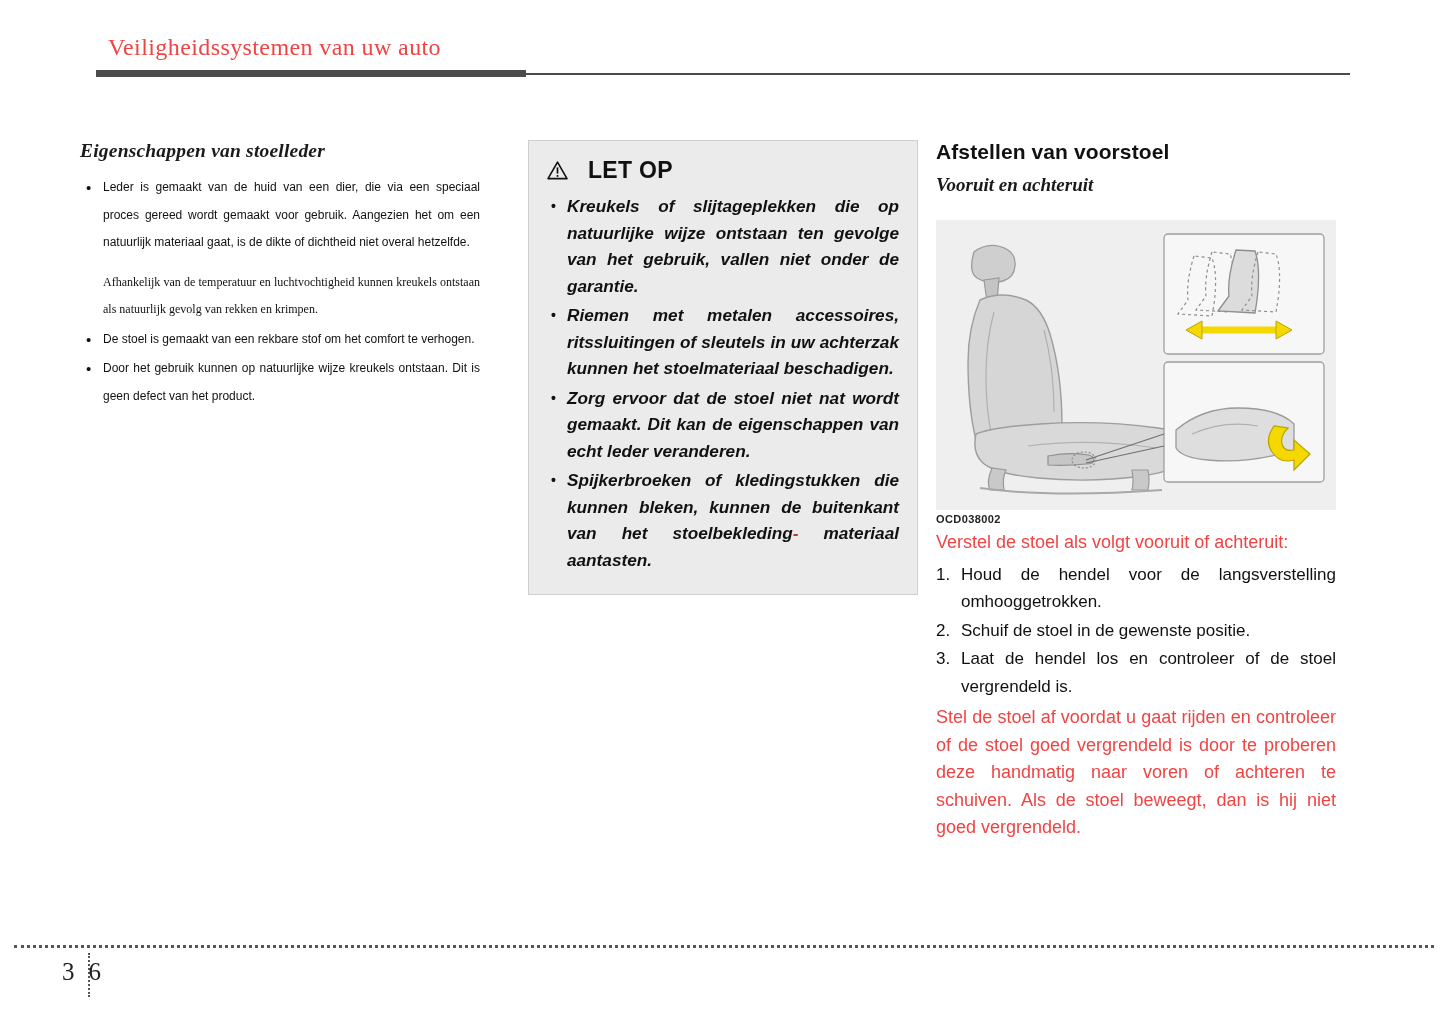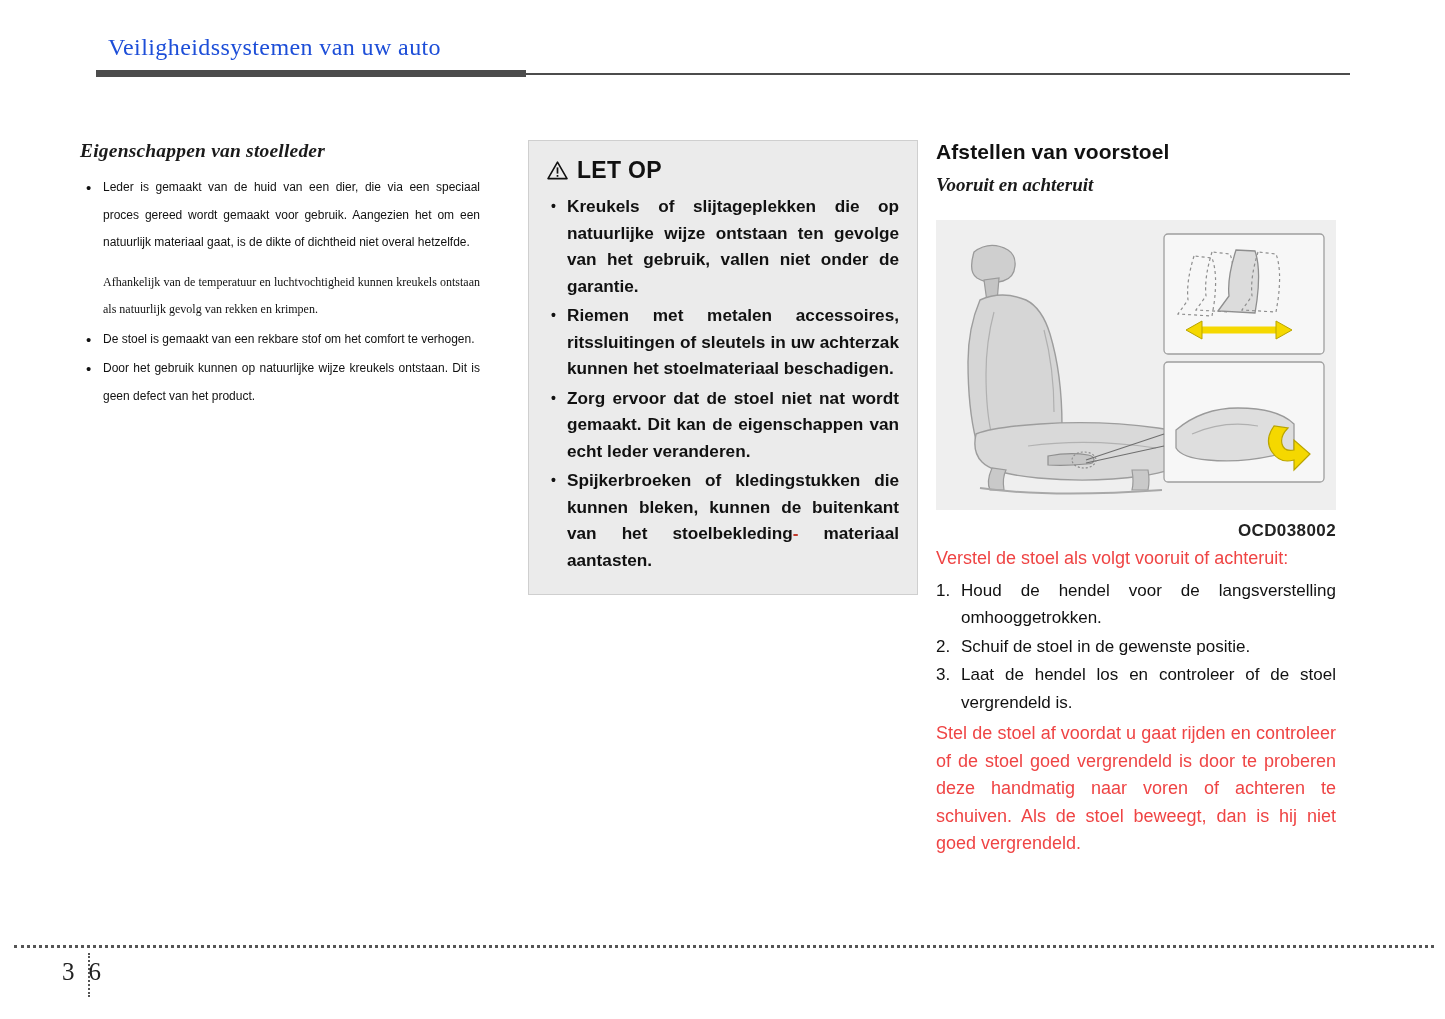--- a/index.html
+++ b/index.html
@@ -20,21 +20,21 @@
   .page-header {
     position: absolute;
     top: 34px;
     left: 96px;
     width: 1254px;
     height: 46px;
   }
   .header-title {
     font-family: "Liberation Serif", serif;
     font-size: 24px;
-    color: #1d4ed8;
+    color: #ef4444;
     letter-spacing: 0.4px;
     position: absolute;
     left: 12px;
     top: 0;
     white-space: nowrap;
   }
   .header-rule-thick {
     position: absolute;
     left: 0;
     top: 36px;
@@ -120,32 +120,34 @@
     height: 19px;
     position: relative;
     flex: 0 0 auto;
   }
   .warn-tri svg { display: block; }
   .caution-title {
     font-size: 23px;
     font-weight: bold;
     letter-spacing: .3px;
     color: #111;
+    margin-left: 11px;
   }
   ul.caution-list {
     list-style: none;
     margin: 0;
     padding: 0;
   }
   ul.caution-list > li {
     position: relative;
     padding-left: 20px;
     font-size: 17.2px;
     line-height: 26.5px;
     font-weight: bold;
+    font-style: italic;
     text-align: justify;
     margin-bottom: 3px;
     color: #111;
   }
   ul.caution-list > li::before {
     content: "\2022";
     position: absolute;
     left: 4px;
     top: 0;
     font-size: 14px;
@@ -172,25 +174,24 @@
   }
   .figure {
     width: 400px;
     height: 290px;
     background: #efefef;
     position: relative;
     overflow: hidden;
   }
   .figure svg { display: block; }
   .fig-caption {
-    text-align: right;
-    font-size: 17px;
+    font-size: 11px;
     font-weight: bold;
     color: #222;
-    margin-top: 11px;
+    margin-top: 3px;
     letter-spacing: .4px;
   }
   .body-text {
     font-size: 18px;
     line-height: 27.5px;
     text-align: justify;
     color: #ef4444;
     margin: 4px 0 0 0;
   }
   ol.steps {

